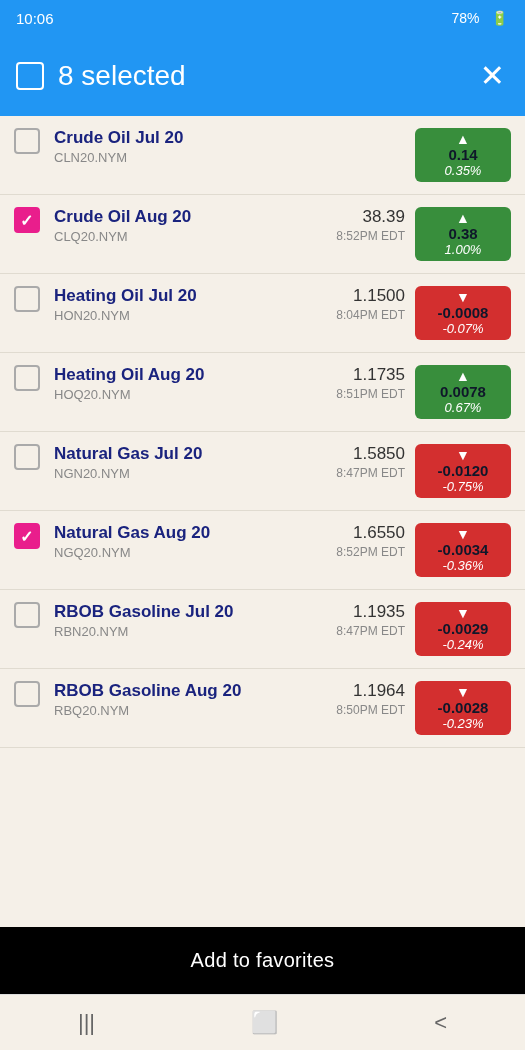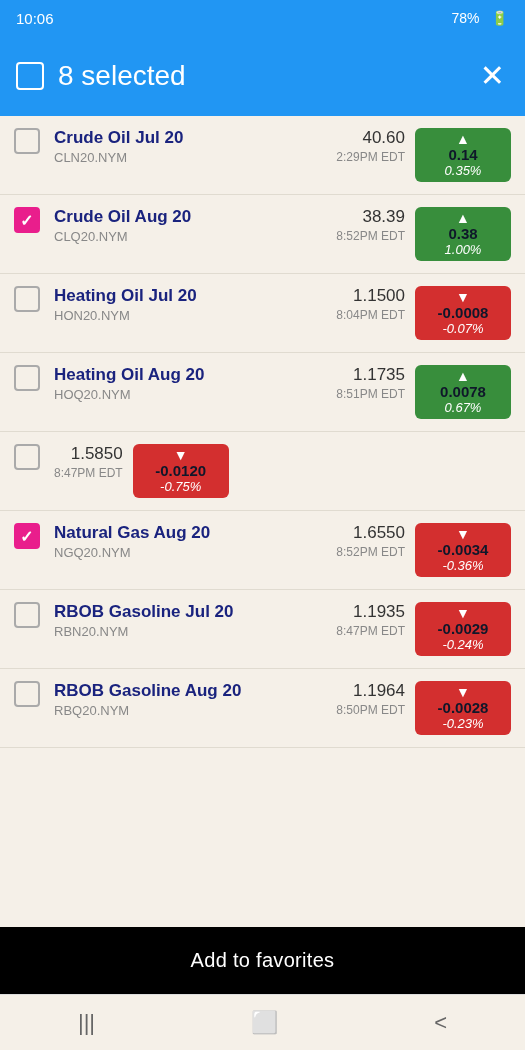--- a/index.html
+++ b/index.html
@@ -212,24 +212,20 @@
   <div class="close-btn">✕</div>
 </div>
 
 <div class="list" id="instruments-list">
 <div class="list-item">
       <div class="item-checkbox "></div>
       <div class="item-info">
         <div class="item-name">Crude Oil Jul 20</div>
         <div class="item-ticker">CLN20.NYM</div>
       </div>
-      <div class="item-price-block">
-        <div class="item-price">40.60</div>
-        <div class="item-time">2:29PM EDT</div>
-      </div>
       <div class="item-change-block positive">
         <span class="change-arrow">▲</span>
         <span class="change-abs">0.14</span>
         <span class="change-pct">0.35%</span>
       </div>
     </div>
     <div class="list-item">
       <div class="item-checkbox checked"></div>
       <div class="item-info">
         <div class="item-name">Crude Oil Aug 20</div>
@@ -272,20 +268,24 @@
         <div class="item-time">8:51PM EDT</div>
       </div>
       <div class="item-change-block positive">
         <span class="change-arrow">▲</span>
         <span class="change-abs">0.0078</span>
         <span class="change-pct">0.67%</span>
       </div>
     </div>
     <div class="list-item">
       <div class="item-checkbox "></div>
+      <div class="item-info">
+        <div class="item-name">Natural Gas Jul 20</div>
+        <div class="item-ticker">NGN20.NYM</div>
+      </div>
       <div class="item-price-block">
         <div class="item-price">1.5850</div>
         <div class="item-time">8:47PM EDT</div>
       </div>
       <div class="item-change-block negative">
         <span class="change-arrow">▼</span>
         <span class="change-abs">-0.0120</span>
         <span class="change-pct">-0.75%</span>
       </div>
     </div>

